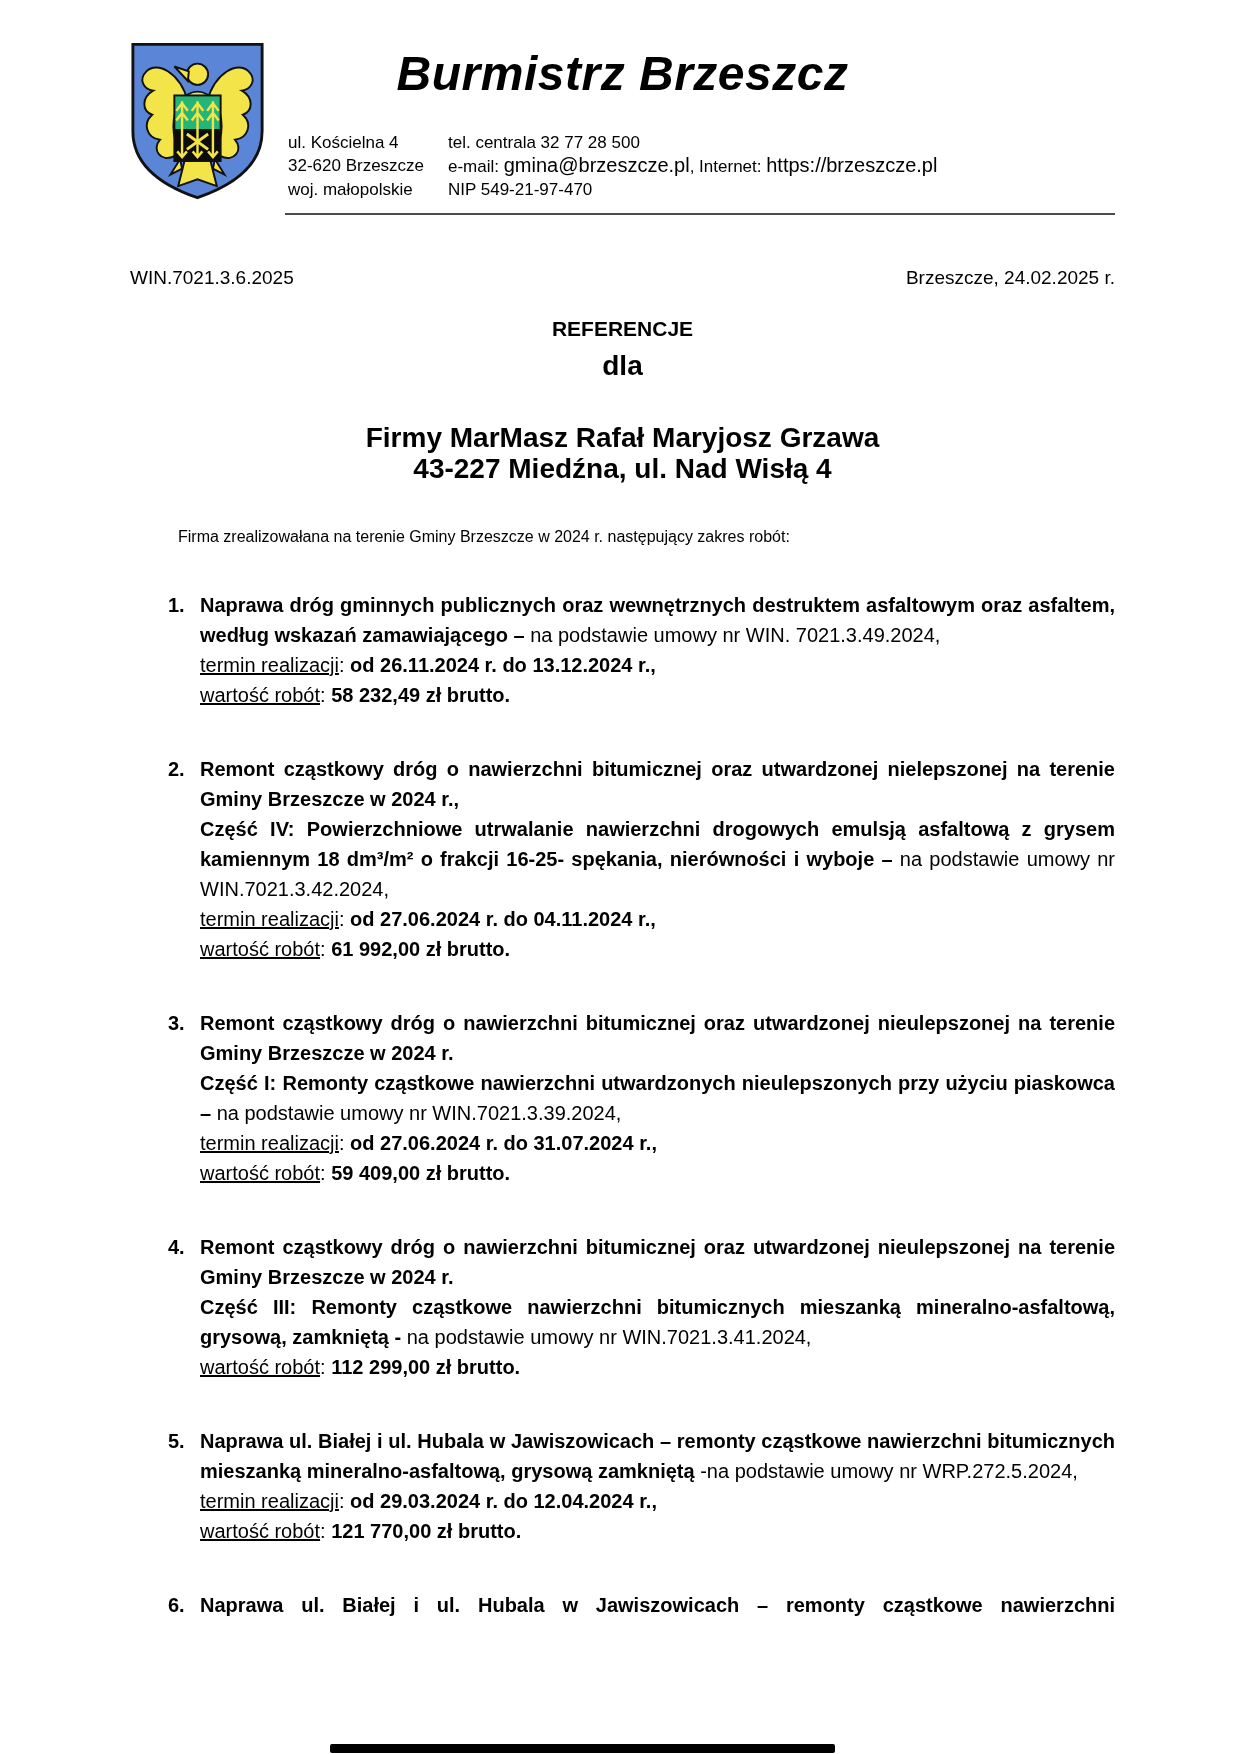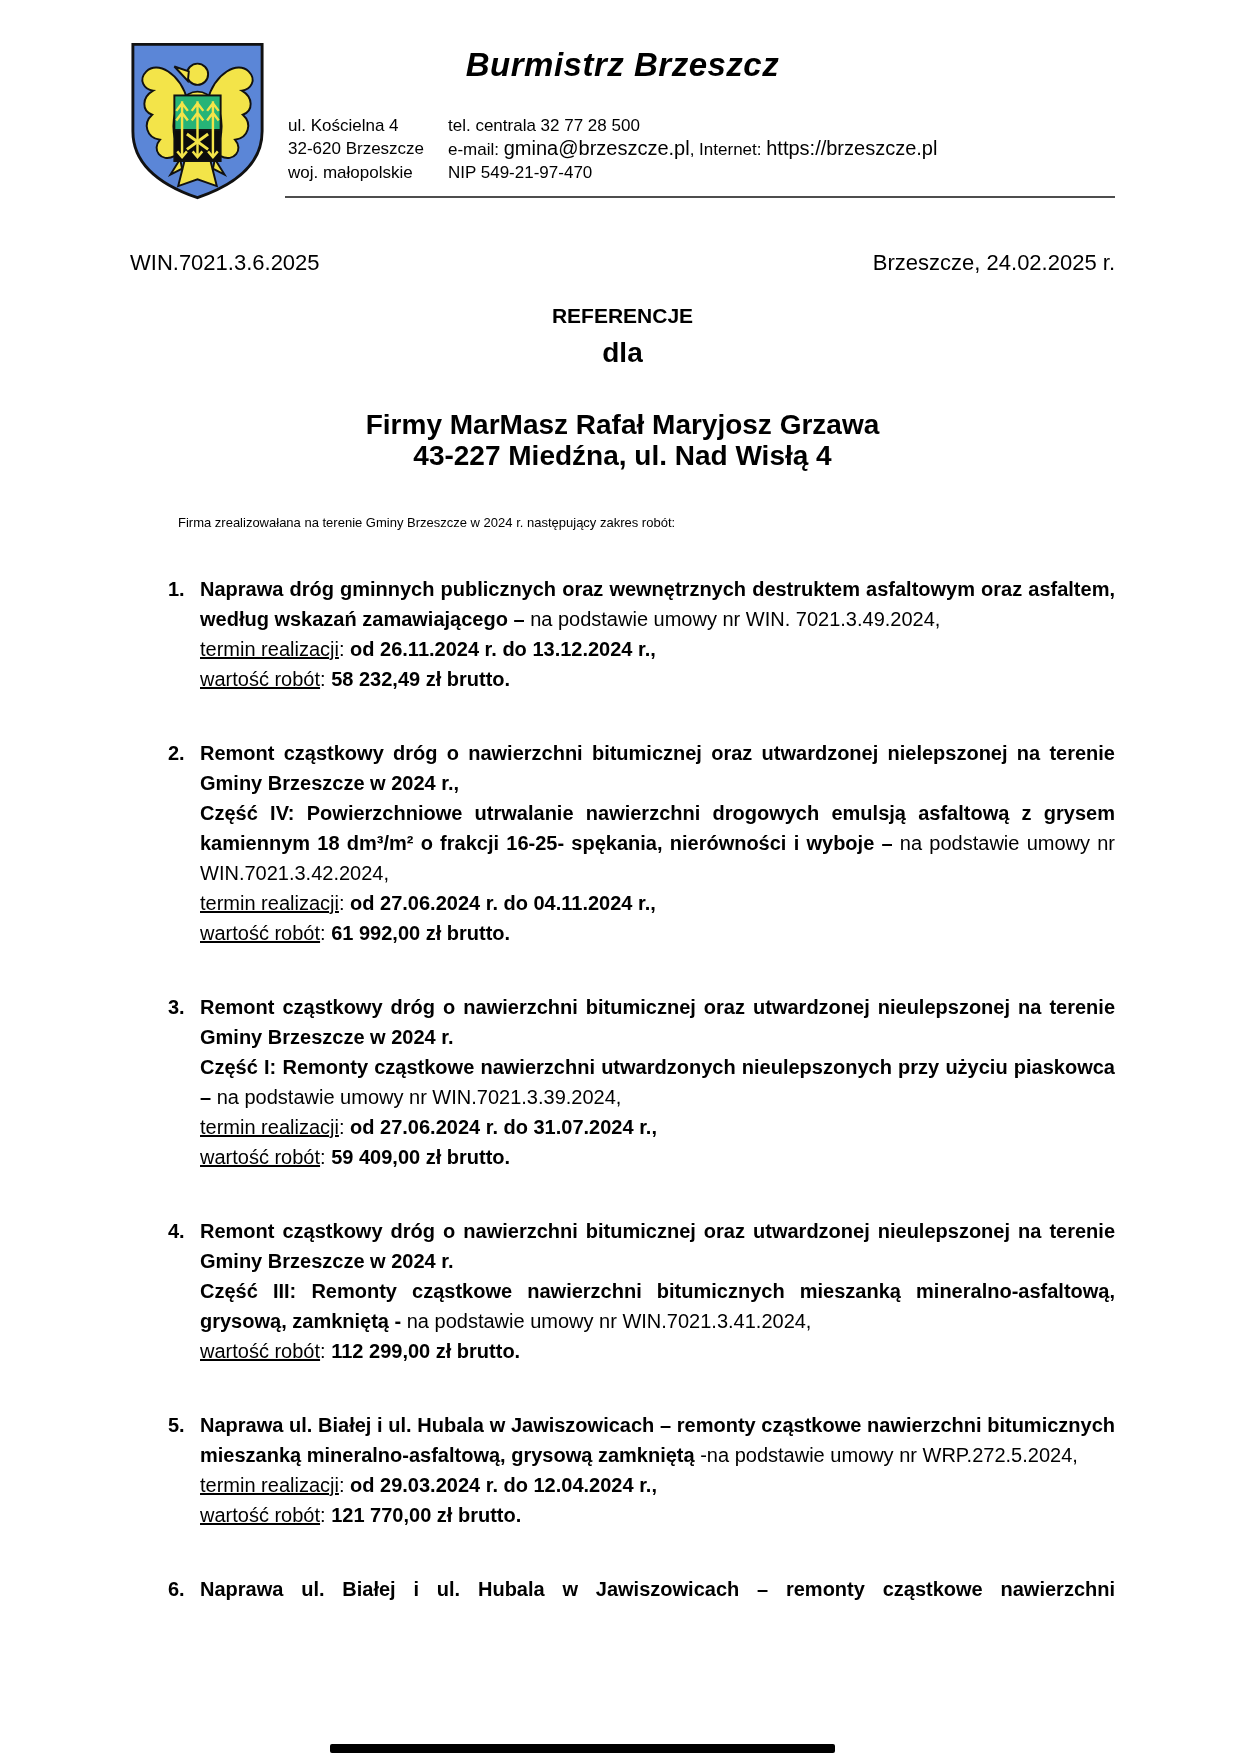--- a/index.html
+++ b/index.html
@@ -7,40 +7,40 @@
     width:1241px; height:1754px; position:relative; overflow:hidden;
     background:#ffffff; color:#000;
     font-family:"Liberation Sans", sans-serif;
   }
   .doc { position:absolute; inset:0; padding:40px 126px 0 130px; box-sizing:border-box; }
 
   
   .header { position:relative; }
   .crest { position:absolute; left:0; top:0; width:135px; height:162px; }
   .header-title {
-    text-align:center; font-size:33px; font-weight:bold; font-style:italic;
+    text-align:center; font-size:48px; font-weight:bold; font-style:italic;
     padding-top:6px; letter-spacing:.5px;
   }
   .contact {
     margin-left:158px; margin-top:30px;
     display:grid; grid-template-columns:160px 1fr; column-gap:0;
     font-size:17px; line-height:23px;
   }
   .contact .big { font-size:20px; }
   .rule { border:none; border-top:2px solid #4d4d4d; margin:12px 0 0 155px; }
 
   
-  .ref-line { display:flex; justify-content:space-between; margin-top:52px; font-size:22px; }
+  .ref-line { display:flex; justify-content:space-between; margin-top:52px; font-size:19px; }
 
   
   .main-title { text-align:center; font-size:21px; font-weight:bold; margin-top:28px; }
   .sub-title  { text-align:center; font-size:28px; font-weight:bold; margin-top:9px; }
   .recipient  { text-align:center; font-weight:bold; font-size:28px; line-height:31px; margin-top:40px; }
 
-  .intro { margin-top:44px; font-size:13px; text-indent:48px; }
+  .intro { margin-top:44px; font-size:16px; text-indent:48px; }
 
   
   .work-list { margin-top:44px; }
   .item { display:flex; padding-left:38px; font-size:20px; line-height:30px; margin-bottom:44px; }
   .item:last-child { margin-bottom:0; }
   .item-num { width:32px; flex:none; font-weight:bold; }
   .item-body { flex:1; min-width:0; }
   .para { text-align:justify; }
   .seg-bold { font-weight:bold; }
   .seg-underline { text-decoration:underline; }

